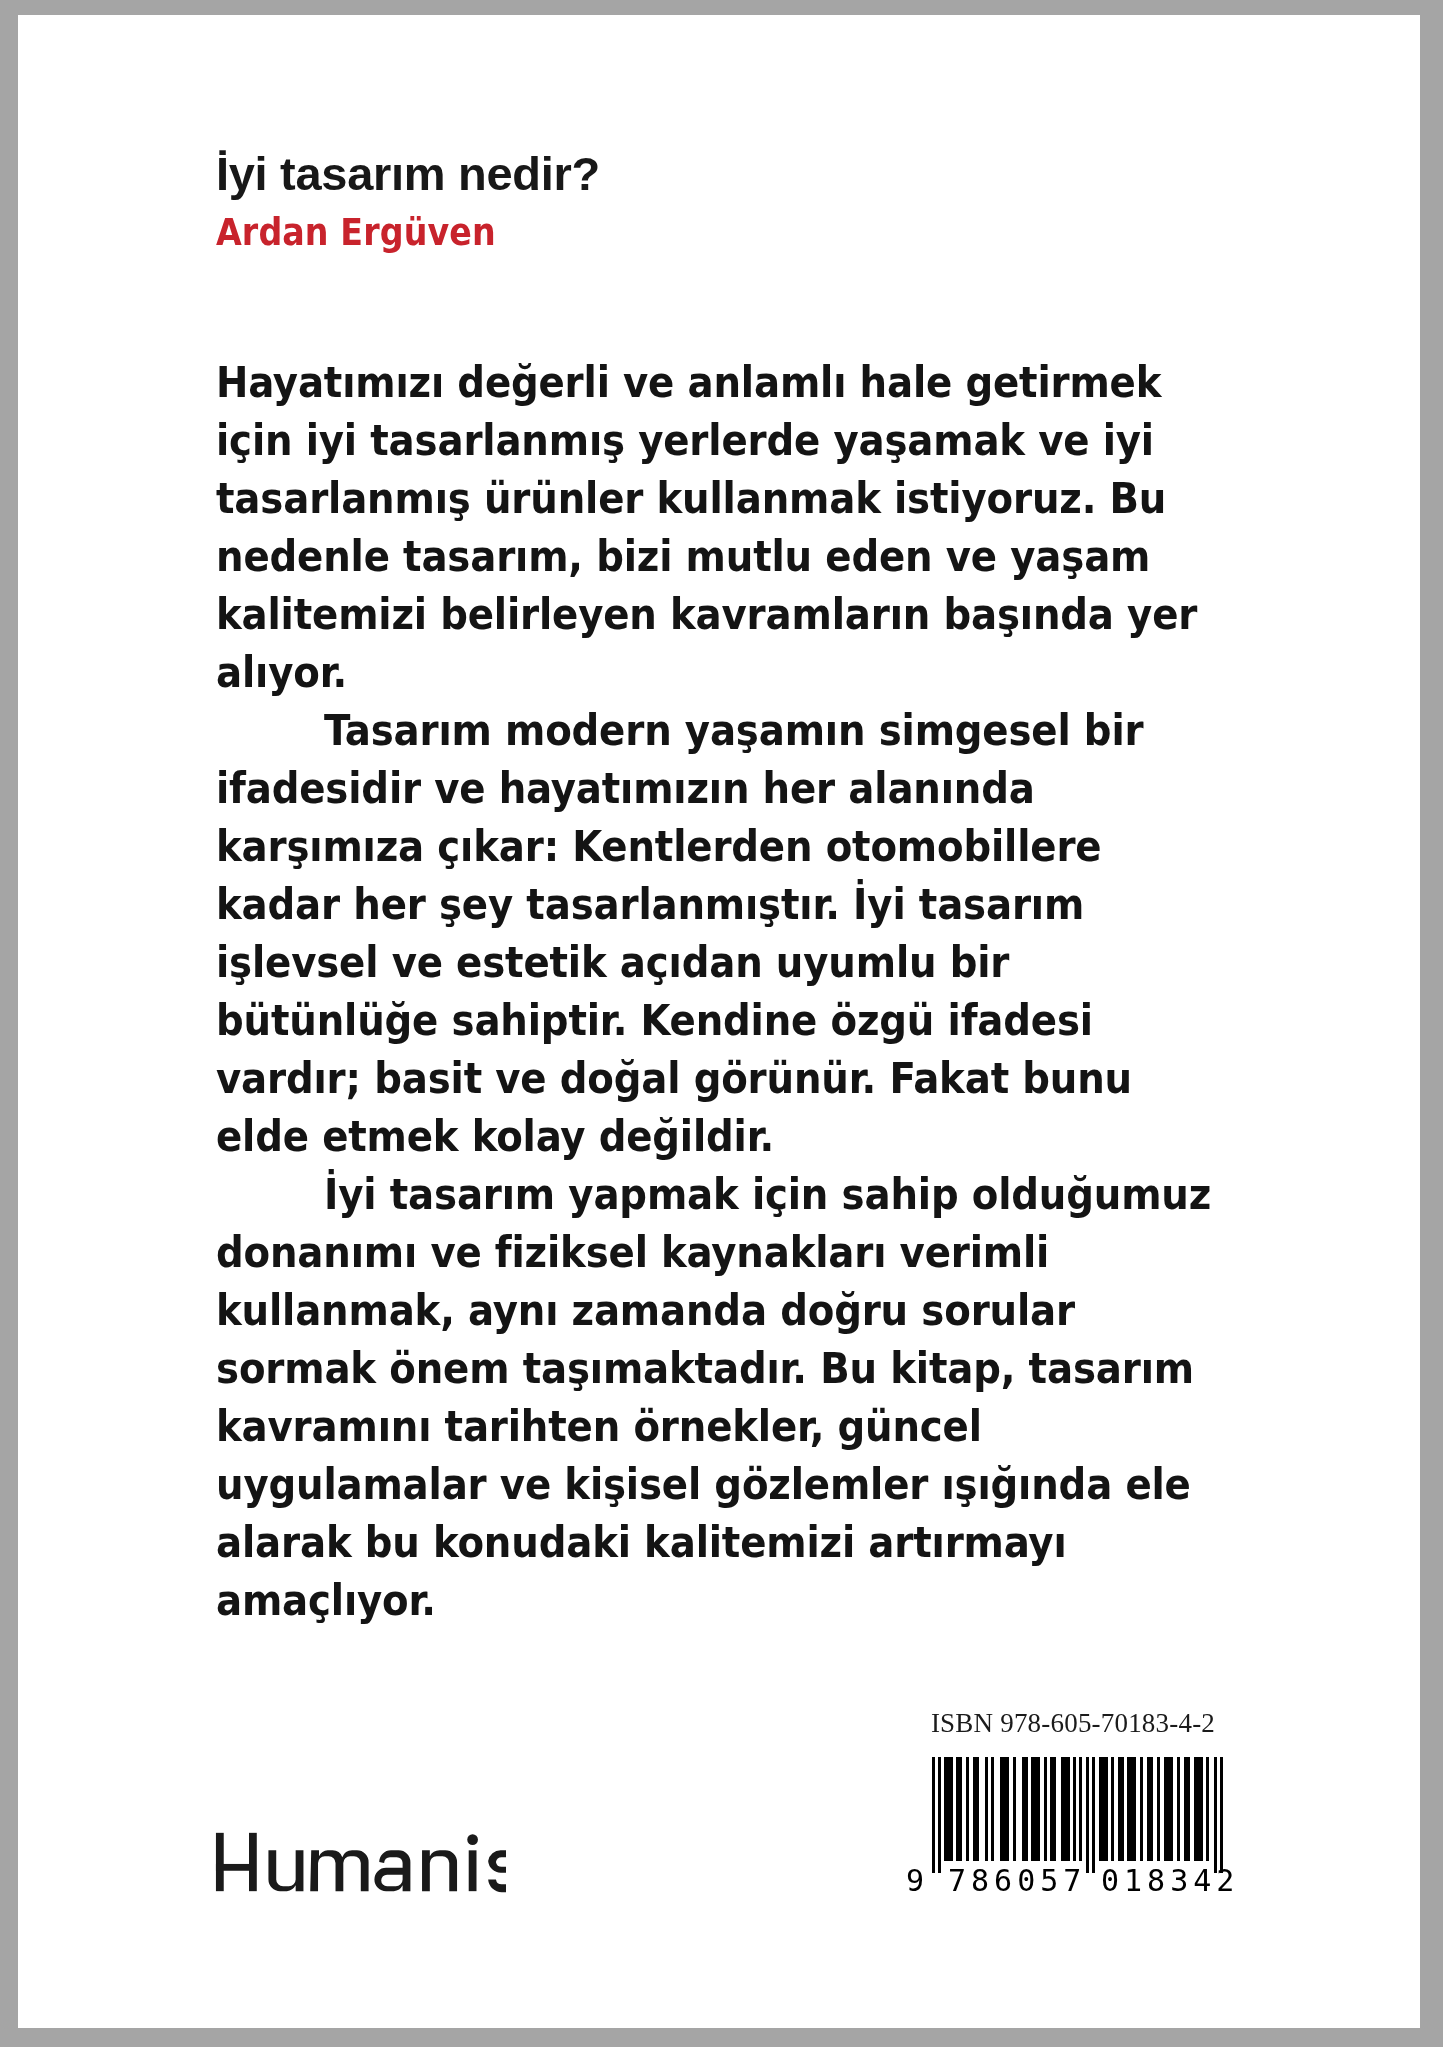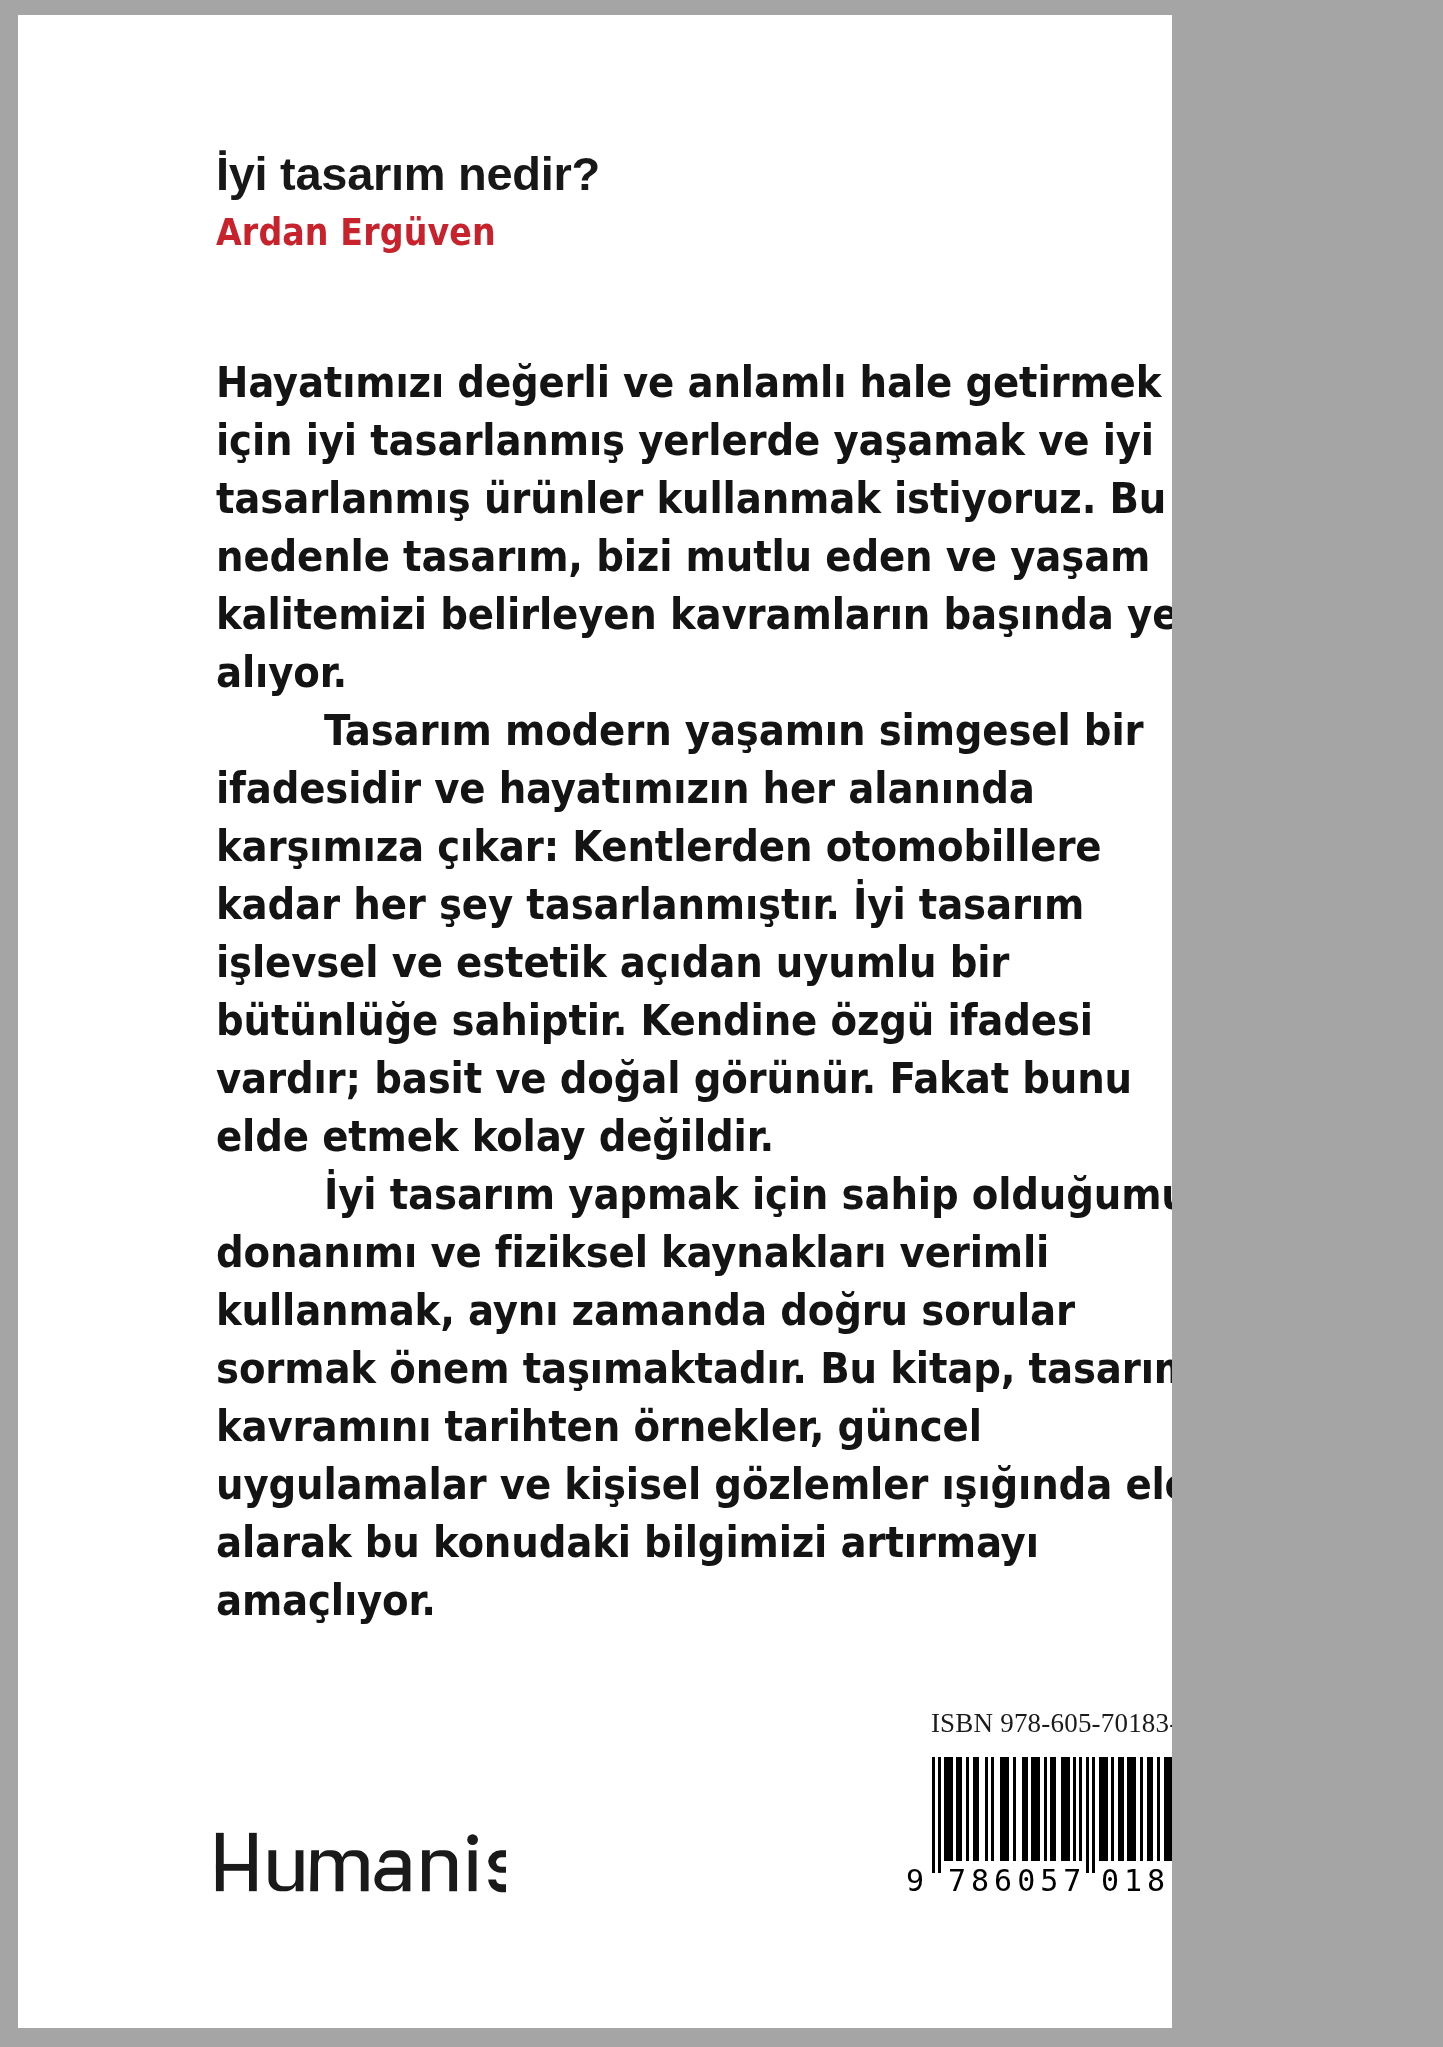--- a/index.html
+++ b/index.html
@@ -13,21 +13,21 @@
     height: 2047px;
     font-family: "Liberation Sans", sans-serif;
     -webkit-font-smoothing: antialiased;
   }
 
   
   .cover-sheet {
     position: absolute;
     left: 18px;
     top: 15px;
-    width: 1154px;
+    width: 1402px;
     height: 2013px;
     background: #ffffff;
     overflow: hidden;
   }
 
   
   .masthead {
     position: absolute;
     left: 198px;
     top: 133px;
@@ -122,21 +122,21 @@
 <div class="cover-sheet">
 
   <div class="masthead">
     <h1 class="book-title">İyi tasarım nedir?</h1>
     <p class="book-author">Ardan Ergüven</p>
   </div>
 
   <div class="blurb">
     <p>Hayatımızı değerli ve anlamlı hale getirmek için iyi tasarlanmış yerlerde yaşamak ve iyi tasarlanmış ürünler kullanmak istiyoruz. Bu nedenle tasarım, bizi mutlu eden ve yaşam kalitemizi belirleyen kavramların başında yer alıyor.</p>
     <p class="indented">Tasarım modern yaşamın simgesel bir ifadesidir ve hayatımızın her alanında karşımıza çıkar: Kentlerden otomobillere kadar her şey tasarlanmıştır. İyi tasarım işlevsel ve estetik açıdan uyumlu bir bütünlüğe sahiptir. Kendine özgü ifadesi vardır; basit ve doğal görünür. Fakat bunu elde etmek kolay değildir.</p>
-    <p class="indented">İyi tasarım yapmak için sahip olduğumuz donanımı ve fiziksel kaynakları verimli kullanmak, aynı zamanda doğru sorular sormak önem taşımaktadır. Bu kitap, tasarım kavramını tarihten örnekler, güncel uygulamalar ve kişisel gözlemler ışığında ele alarak bu konudaki bilgimizi artırmayı amaçlıyor.</p>
+    <p class="indented">İyi tasarım yapmak için sahip olduğumuz donanımı ve fiziksel kaynakları verimli kullanmak, aynı zamanda doğru sorular sormak önem taşımaktadır. Bu kitap, tasarım kavramını tarihten örnekler, güncel uygulamalar ve kişisel gözlemler ışığında ele alarak bu konudaki kalitemizi artırmayı amaçlıyor.</p>
   </div>
 
   <div class="isbn-block">
     <p class="isbn-line">ISBN  978-605-70183-4-2</p>
 
     <div class="barcode-wrap">
       <svg class="barcode-svg" viewBox="0 0 340 145" preserveAspectRatio="none">
         <rect x="0" y="0" width="340" height="145" fill="#ffffff"></rect>
         <g fill="#000000">
 

